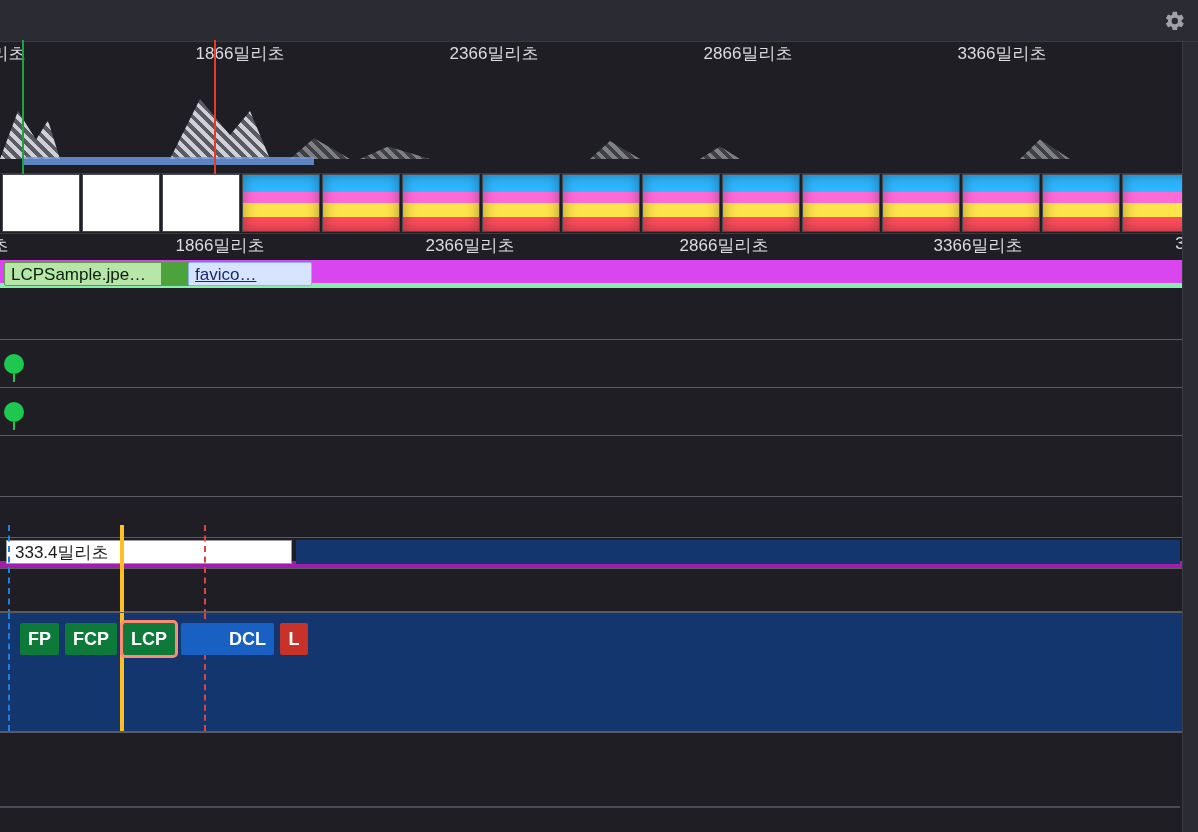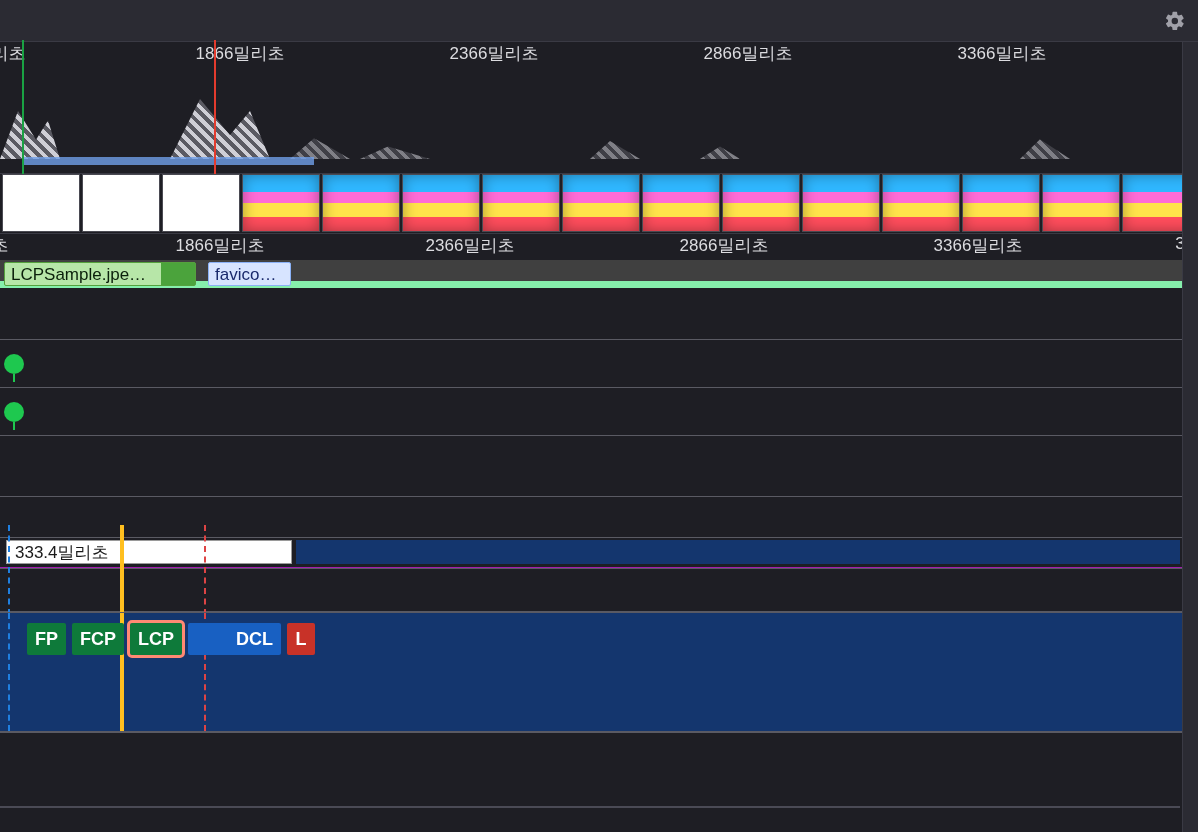--- a/index.html
+++ b/index.html
@@ -127,36 +127,36 @@
         #ff6bd6 30% 50%,
         #ffe34a 50% 75%,
         #ff4d5c 75% 100%);
     box-shadow: inset 0 0 14px rgba(0,0,0,.35);
   }
 
   
   .ruler2-wrap { height: 26px; background:#1e1e24; border-bottom:1px solid #3a3a44; }
 
   
-  .net-rows { height: 28px; position: relative; background:#404040; border-bottom:7px solid #86efac;}
+  .net-rows { height: 28px; position: relative; background:#d946ef; border-bottom:5px solid #86efac;}
   .net-chip {
     position: absolute;
     top: 2px;
     height: 24px;
     line-height: 24px;
     font-size: 17px;
     color: #0b200b;
     padding: 0 6px;
     border-radius: 2px;
     white-space: nowrap;
     cursor: pointer;
   }
   .net-chip.lcp { left: 4px; width: 192px; background: #b7e6a8; border:1px solid #55a13d; }
   .net-chip.lcp .tail { position:absolute; right:0; top:0; bottom:0; width:34px; background:#4ba33c; }
-  .net-chip.favico { left: 208px; width: 83px; background: #d7e4ff; border:1px solid #8bb2f7; color:#1a2a6c; }
+  .net-chip.favico { left: 188px; width: 124px; background: #d7e4ff; border:1px solid #8bb2f7; color:#1a2a6c;text-decoration:underline; }
 
   
   .strip {
     height: 42px;
     border-top: 1px solid #5a5a63;
     border-bottom: 1px solid #5a5a63;
     position: relative;
     background: #1e1e24;
   }
   .dot-row {
@@ -179,21 +179,21 @@
     position:absolute;
     left:9px; top:20px; width:2px; height:8px;
     border-left: 2px dashed #1ec84f;
   }
 
   
   .task-row {
     height: 30px;
     position: relative;
     background:#1e1e24;
-    border-bottom:1px solid #a21caf;
+    border-bottom:7px solid #a21caf;
   }
   .task-bar {
     position: absolute;
     left: 6px;
     top: 2px;
     height: 24px;
     background: #ffffff;
     color: #1a1a1a;
     font-size: 17px;
     line-height: 24px;
@@ -215,21 +215,21 @@
     background: #14366e;
     border-top:1px solid #5a5a63;
     border-bottom:1px solid #5a5a63;
   }
   .markers-area .bg-dark {
     position:absolute; left:0; right:18px; top:0; bottom:0;
     background:#14366e;
   }
   .marker-badges {
     position: absolute;
-    left: 27px;
+    left: 20px;
     top: 10px;
     display: flex;
     gap: 6px;
   }
   .badge {
     height: 32px;
     line-height: 32px;
     padding: 0 8px;
     font-size: 18px;
     font-weight: 600;

